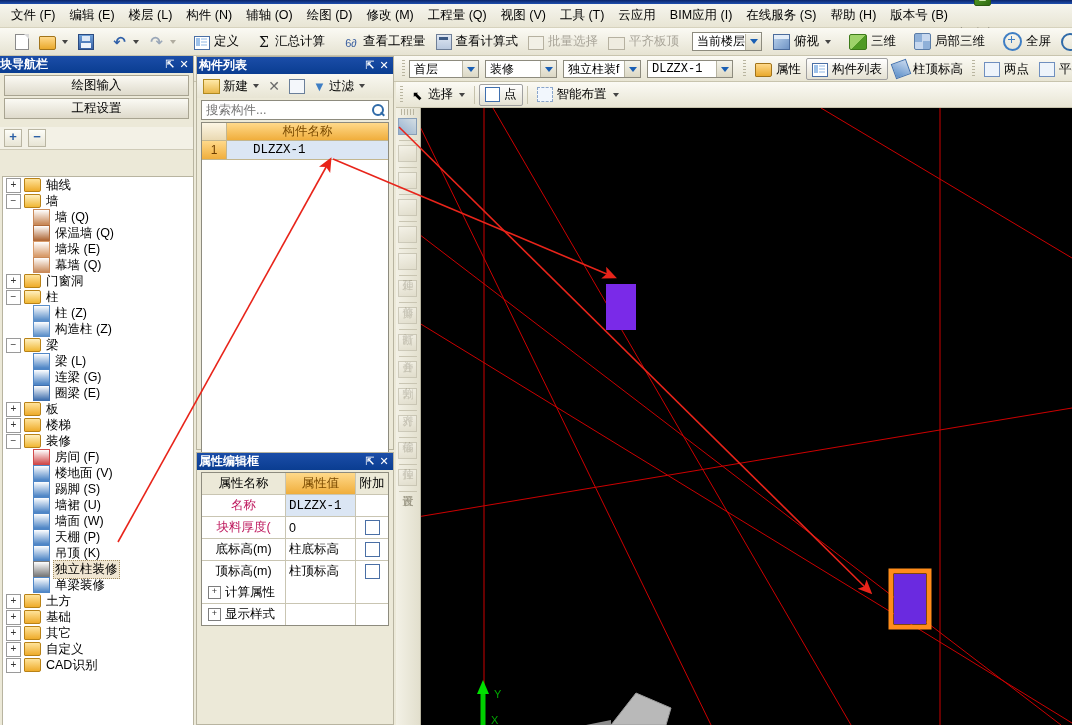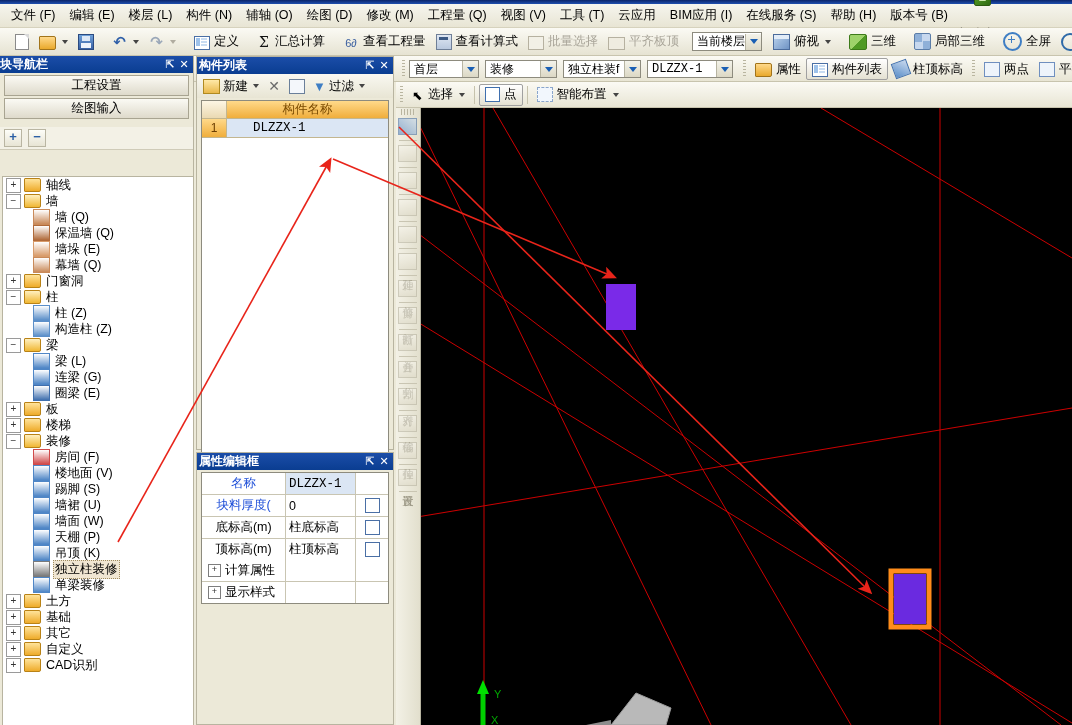--- a/index.html
+++ b/index.html
@@ -169,21 +169,21 @@
   .ptrow{display:flex;height:21px;border-bottom:1px solid #c9c5b2;font-size:12.5px;}
   .ptrow:last-child{border-bottom:none;}
   .pt-name{width:84px;border-right:1px solid #c9c5b2;display:flex;align-items:center;
     justify-content:center;box-sizing:border-box;}
   .pt-val{width:70px;border-right:1px solid #c9c5b2;display:flex;align-items:center;
     padding-left:3px;box-sizing:border-box;}
   .pt-add{flex:1;display:flex;align-items:center;justify-content:center;}
   .pt-hdr{background:#ece9d8;font-weight:normal;}
   .pt-hdr .pt-val{background:linear-gradient(to bottom,#ffd98a,#f0ae3c);color:#7a4a00;
     justify-content:center;padding-left:0;}
-  .blue{color:#1d4ed8;}
+  .blue{color:#be185d;}
   .chk{width:13px;height:13px;border:1px solid #4a6fa5;background:#fff;}
   .selval{background:#dbe6f4;}
   .ptexp{display:flex;align-items:center;gap:4px;padding-left:4px;}
   .plusbox{width:11px;height:11px;border:1px solid #7d7d7d;background:#fff;font-size:9px;
     line-height:9px;text-align:center;color:#333;flex:none;}
   .ptrow.full{display:flex;}
   .ptrow.full .pt-name{width:84px;justify-content:flex-start;padding-left:2px;}
 
   
   .vtool{position:absolute;left:396px;top:108px;width:25px;height:617px;
@@ -385,22 +385,22 @@
         <i class="caretdn"></i>
       </div>
   </div>
 
   <div class="navpanel">
     <div class="panel-title">
       <span class="ttxt" style="margin-left:-14px;">模块导航栏</span>
       <span class="pt-btn">⇱</span>
       <span class="pt-btn">✕</span>
     </div>
+    <div class="navbtn">绘图输入</div>
     <div class="navbtn">工程设置</div>
-    <div class="navbtn">绘图输入</div>
     <div style="height:6px;"></div>
     <div class="plusminus">
       <span class="pmbtn">+</span>
       <span class="pmbtn">−</span>
     </div>
     <div class="treewrap">
       <div id="tree-host">
           <div class="tnode">
             <span class="exp">+</span>
             <span class="folder"></span>
@@ -595,20 +595,24 @@
       </div>
       <div class="cl-tb">
         <span class="ic" style="width:14px;height:13px;border:1px solid #6a7f9a;background:#f4f7fb;"></span>
       </div>
       <div class="cl-tb">
         <span class="ic" style="width:13px;height:13px;color:#3f7ec4;font-size:13px;line-height:13px;text-align:center;">▼</span>
         <span>过滤</span>
         <i class="caretdn"></i>
       </div>
     </div>
+    <div class="searchbar">
+      <input type="text" placeholder="搜索构件..." style="">
+      <span class="mag"></span>
+    </div>
     <div class="gridwrap">
       <div class="gridhdr">
         <div class="gh-num"></div>
         <div class="gh-name">构件名称</div>
       </div>
       <div id="grid-rows-host">
           <div class="gridrow">
             <div class="gr-num">1</div>
             <div class="gr-name">DLZZX-1</div>
           </div>
@@ -616,20 +620,25 @@
     </div>
   </div>
 
   <div class="propbox">
     <div class="panel-title">
       <span class="ttxt">属性编辑框</span>
       <span class="pt-btn">⇱</span>
       <span class="pt-btn">✕</span>
     </div>
     <div class="proptable">
+      <div class="ptrow pt-hdr">
+        <div class="pt-name">属性名称</div>
+        <div class="pt-val">属性值</div>
+        <div class="pt-add">附加</div>
+      </div>
       <div id="prop-rows-host">
           <div class="ptrow">
             <div class="pt-name blue">名称</div>
             <div class="pt-val selval" style="font-family: &quot;Liberation Mono&quot;, &quot;DejaVu Sans Mono&quot;, monospace;">DLZZX-1</div>
             <div class="pt-add"></div>
           </div>
           <div class="ptrow">
             <div class="pt-name blue">块料厚度(</div>
             <div class="pt-val">0</div>
             <div class="pt-add">

